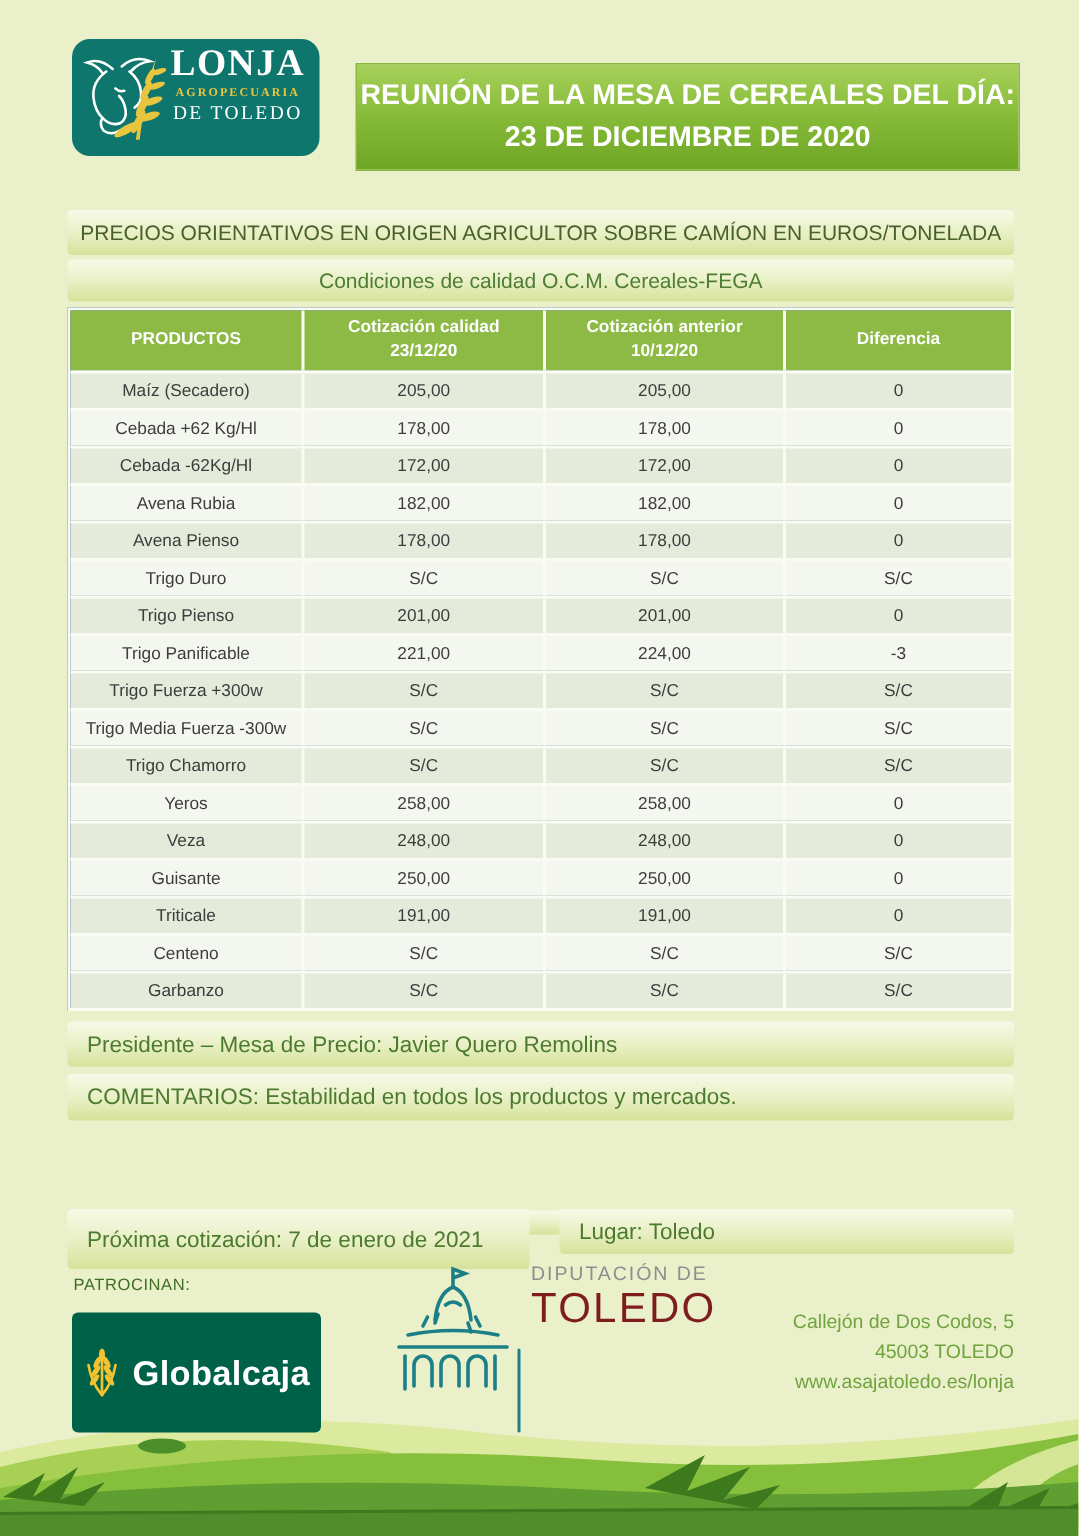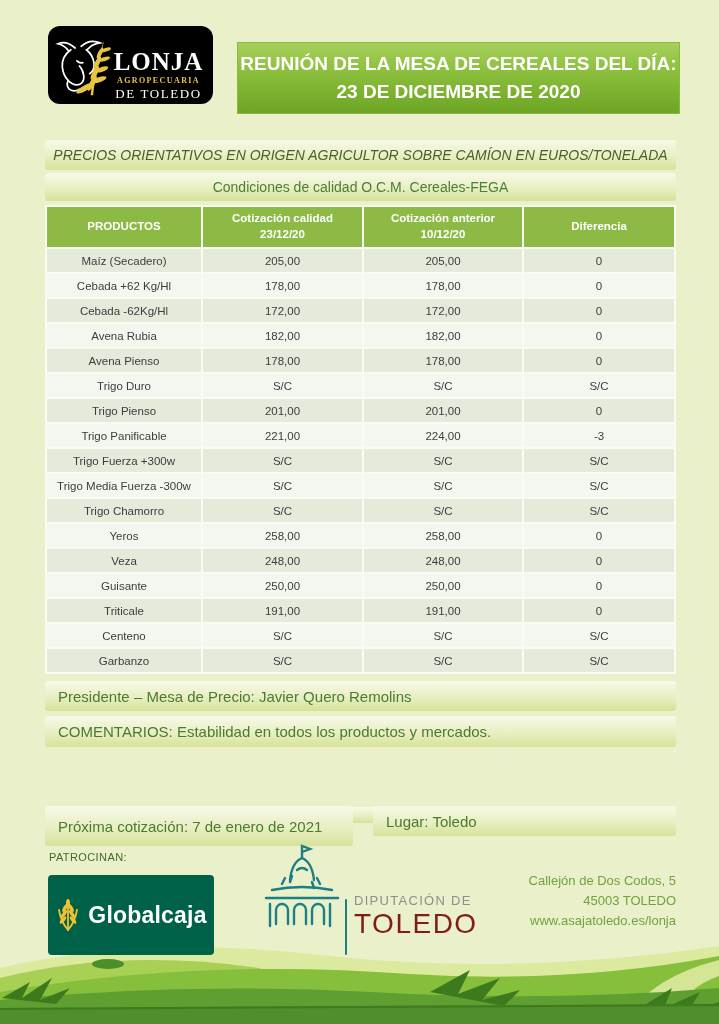--- a/index.html
+++ b/index.html
@@ -8,22 +8,22 @@
     width:719px;height:1024px;
     background:#e9f0ca;
     font-family:"Liberation Sans", sans-serif;
     position:relative;overflow:hidden;
   }
   .page{position:absolute;inset:0;}
 
   
   .logo-box{
     position:absolute;left:48px;top:26px;width:165px;height:78px;
-    background:#000000;border-radius:12px;
-    display:flex;align-items:flex-end;box-sizing:border-box;padding:4px 8px 4px 4px;
+    background:#0f766e;border-radius:12px;
+    display:flex;align-items:flex-start;box-sizing:border-box;padding:4px 8px 4px 4px;
   }
   .logo-art{width:60px;height:68px;flex:none;}
   .logo-text{flex:1;text-align:center;color:#fff;font-family:"Liberation Serif", serif;line-height:1;}
   .logo-name{font-size:25px;letter-spacing:1px;font-weight:bold;}
   .logo-sub1{font-size:8px;color:#e8c53e;letter-spacing:1.4px;margin-top:3px;font-weight:bold;}
   .logo-sub2{font-size:13px;letter-spacing:1.6px;margin-top:2px;}
 
   .title-banner{
     position:absolute;left:237px;top:42px;width:443px;height:72px;
     background:linear-gradient(180deg,#a6d05a 0%,#86bb38 50%,#6da524 100%);
@@ -35,21 +35,21 @@
   
   .bar{
     position:absolute;left:45px;width:631px;
     background:linear-gradient(180deg,#f7fae8 0%,#e7efc2 55%,#d6e29a 100%);
     border-radius:3px;box-sizing:border-box;
     display:flex;align-items:center;
     color:#4c7a2e;
   }
   .bar.center{justify-content:center;}
   .bar.left{padding-left:13px;}
-  .bar-precios{top:140px;height:30px;font-size:14px;color:#49602a;font-style:italic;}
+  .bar-precios{top:140px;height:30px;font-size:14px;color:#49602a;}
   .bar-condiciones{top:173px;height:28px;font-size:14px;color:#4e7d33;}
   .bar-presidente{top:681px;height:30px;font-size:15px;}
   .bar-comentarios{top:716px;height:31px;font-size:15px;}
   .bar-observaciones{top:767px;height:16px;font-size:15px;margin-top:40px;}
   .bar-proxima{top:806px;height:40px;width:308px;font-size:15px;}
   .bar-lugar{top:806px;left:373px;height:30px;width:303px;font-size:15px;}
 
   
   .table{
     position:absolute;left:45px;top:205px;width:631px;
@@ -79,21 +79,21 @@
   
   .patrocinan{position:absolute;left:49px;top:851px;font-size:11px;color:#3f6d26;letter-spacing:.4px;}
   .globalcaja{
     position:absolute;left:48px;top:875px;width:166px;height:80px;
     background:#006149;border-radius:4px;z-index:3;
     display:flex;align-items:center;justify-content:center;gap:7px;
   }
   .globalcaja-label{color:#ffffff;font-size:23px;font-weight:bold;letter-spacing:.2px;}
   .gc-wheat{width:26px;height:34px;}
 
-  .diputacion{position:absolute;left:250px;top:842px;z-index:3;display:flex;align-items:flex-end;}
+  .diputacion{position:absolute;left:250px;top:842px;z-index:3;display:flex;align-items:flex-start;}
   .dip-art{width:110px;height:118px;}
   .dip-text{margin:0 0 22px -6px;line-height:1;}
   .dip-line1{font-size:13px;letter-spacing:1.3px;color:#8e8e8e;}
   .dip-line2{font-size:28px;letter-spacing:1.5px;color:#7f1d1d;margin-top:3px;}
 
   .address{
     position:absolute;right:43px;top:871px;text-align:right;
     font-size:13px;color:#71a33e;line-height:1.55;z-index:3;
   }
 

